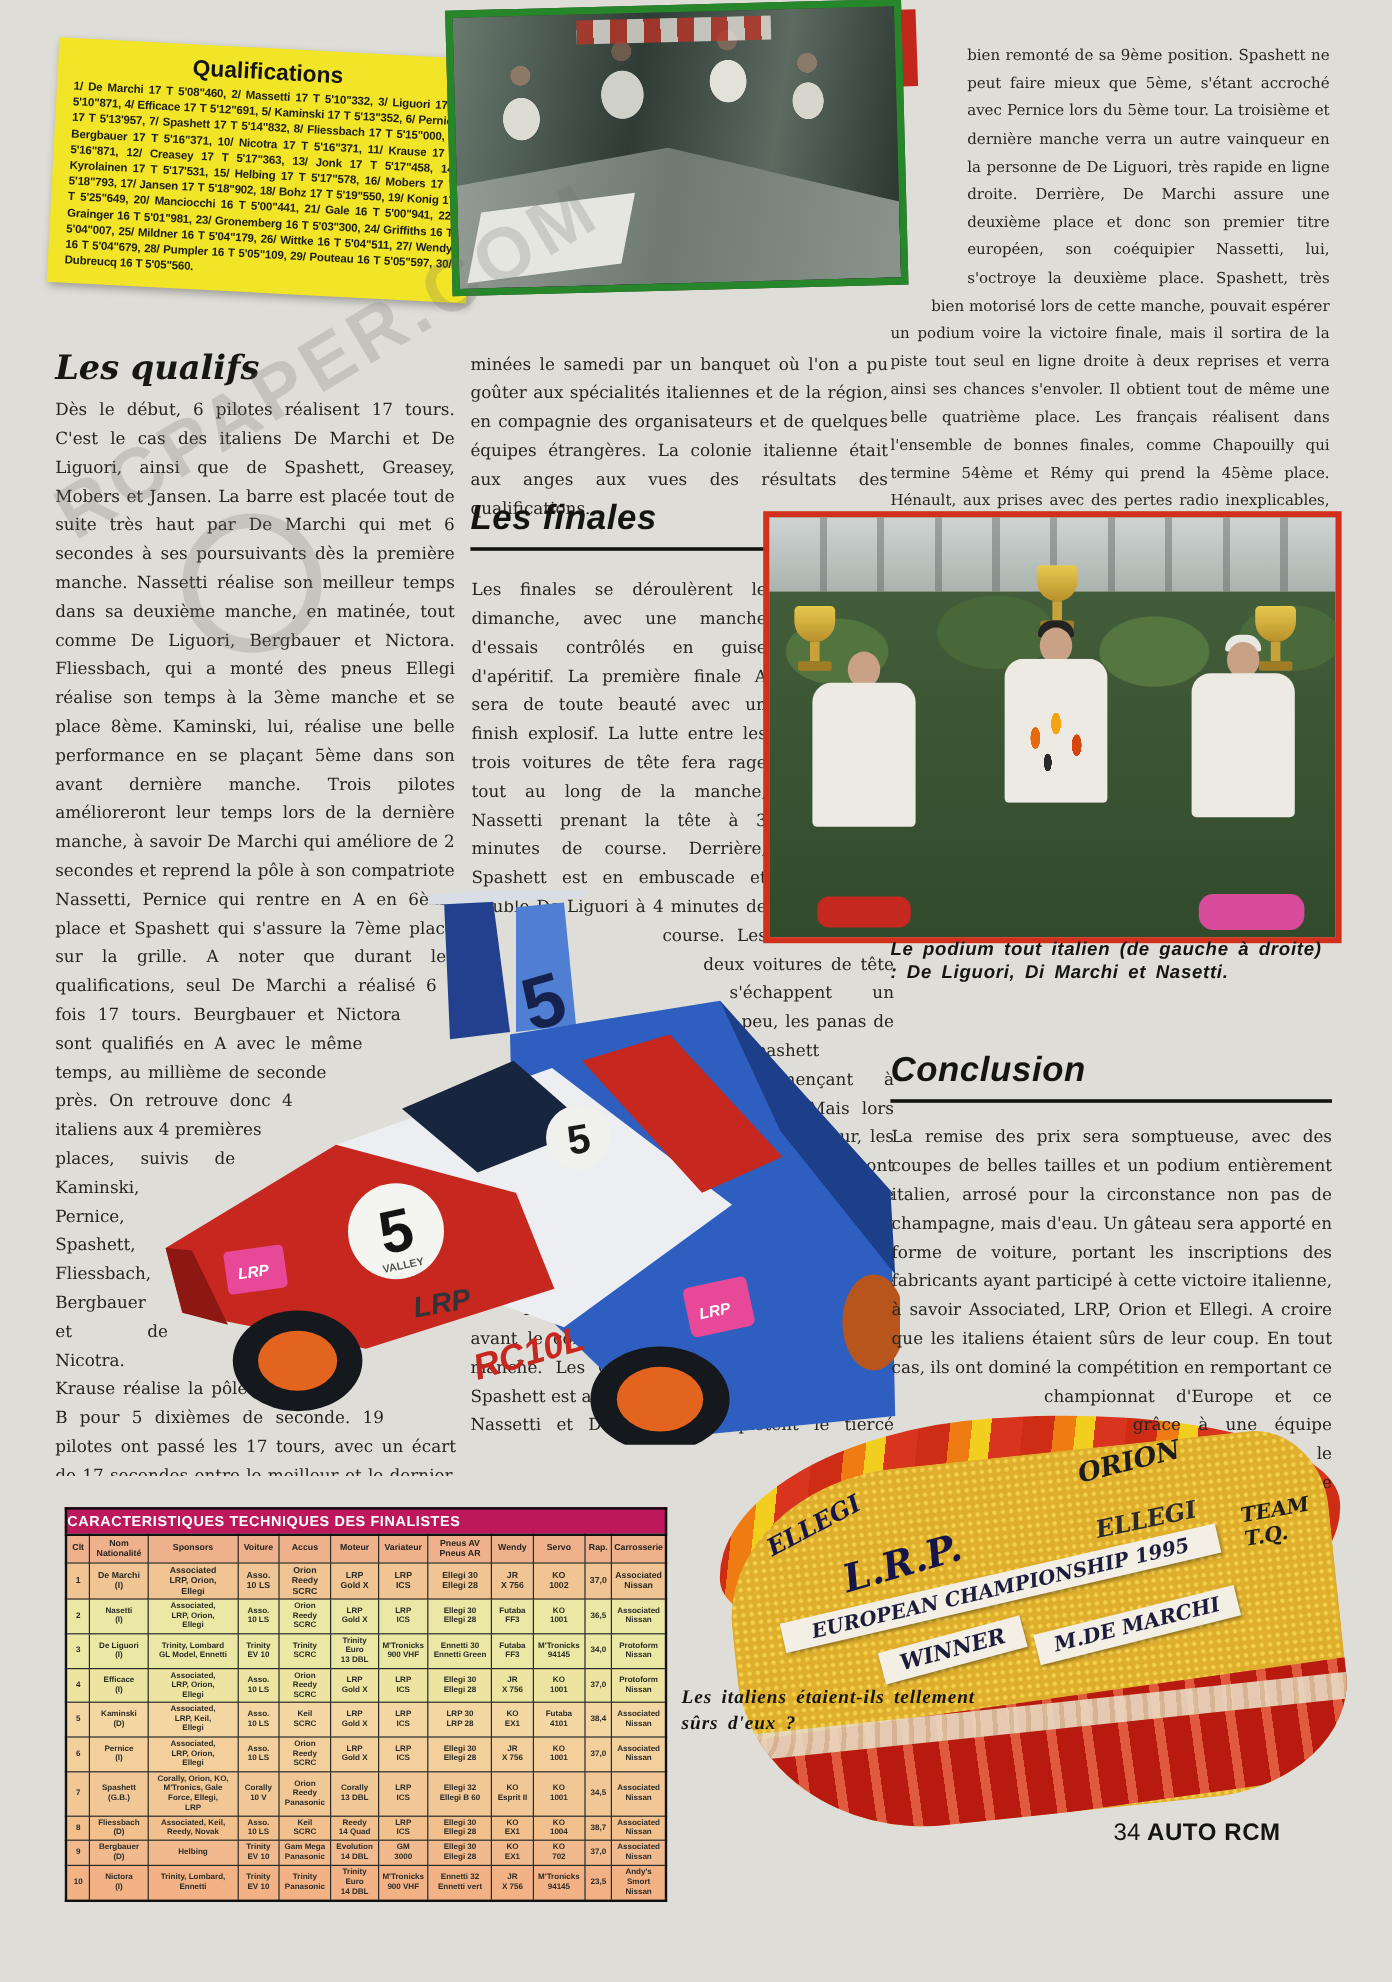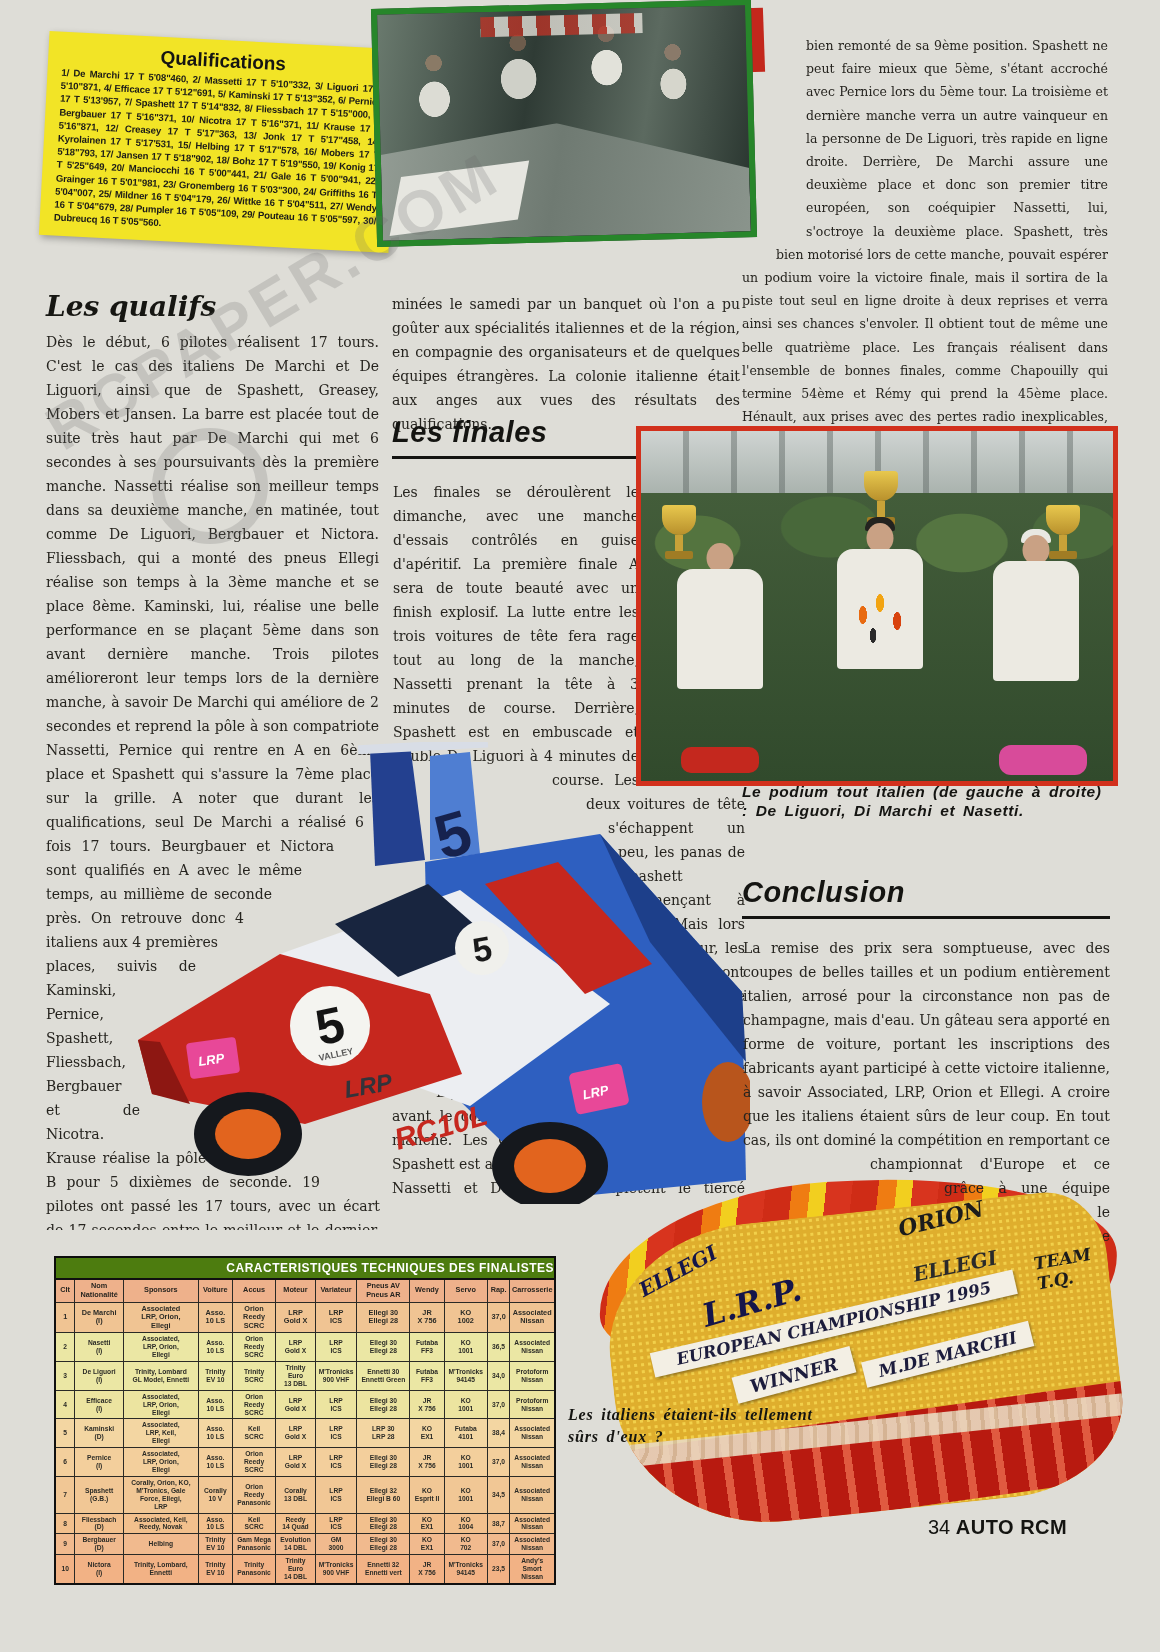--- a/index.html
+++ b/index.html
@@ -96,22 +96,22 @@
     border-radius:4px 4px 17px 17px;}
   .t-stem{width:8px;height:16px;margin:0 auto;background:#c8a238;}
   .t-base{width:28px;height:8px;margin:0 auto;background:#a07c24;border-radius:2px;}
   .rcblob1{position:absolute;left:40px;bottom:8px;width:78px;height:26px;border-radius:10px;
     background:#c4281e;}
   .rcblob2{position:absolute;right:26px;bottom:6px;width:88px;height:30px;border-radius:12px;
     background:#d84b9a;}
 
   
   .spec-wrap{left:54px;top:1256px;width:502px;z-index:4;font-family:"Liberation Sans",sans-serif;}
-  .spec-title{background:#4d7c0f;color:#fff;font-weight:700;font-size:12px;line-height:20px;
-    text-align:right;letter-spacing:.5px;border:2px solid #0c0c0c;border-bottom:none;}
+  .spec-title{background:#be185d;color:#fff;font-weight:700;font-size:12px;line-height:20px;
+    text-align:left;letter-spacing:.5px;border:2px solid #0c0c0c;border-bottom:none;}
   table.specs{width:100%;border-collapse:collapse;table-layout:fixed;border:2px solid #101010;}
   table.specs th{background:#eeb18b;font-size:7.3px;line-height:1.2;font-weight:700;
     border:1px solid #2a2a26;padding:2px 1px;white-space:pre-line;}
   table.specs td{font-size:6.7px;line-height:1.18;font-weight:700;text-align:center;
     border:1px solid #2a2a26;padding:2px 1px;white-space:pre-line;color:#2b2b26;}
   table.specs tr.row-first td{font-size:7.3px;}
 
   
   .flamecloth{left:598px;top:1180px;width:520px;height:200px;z-index:2;transform:rotate(-4deg);
     border-radius:45% 55% 40% 60% / 60% 45% 55% 40%;

